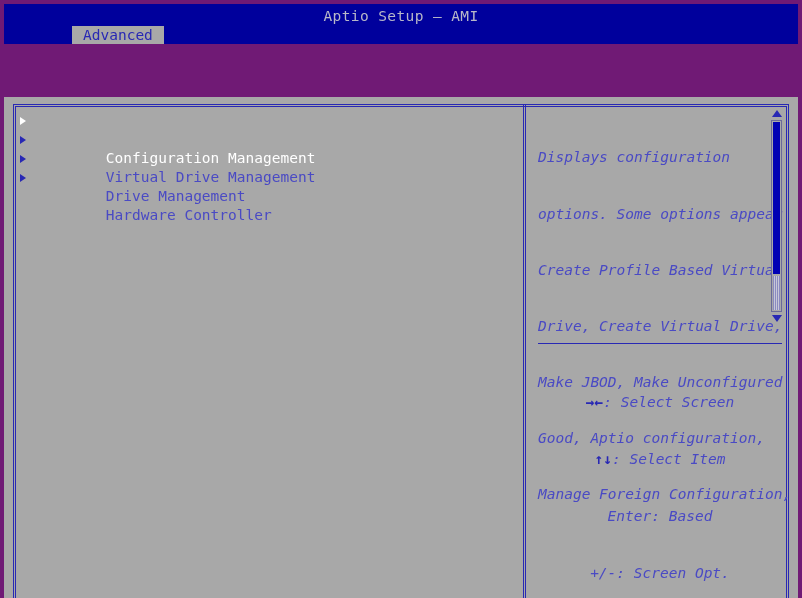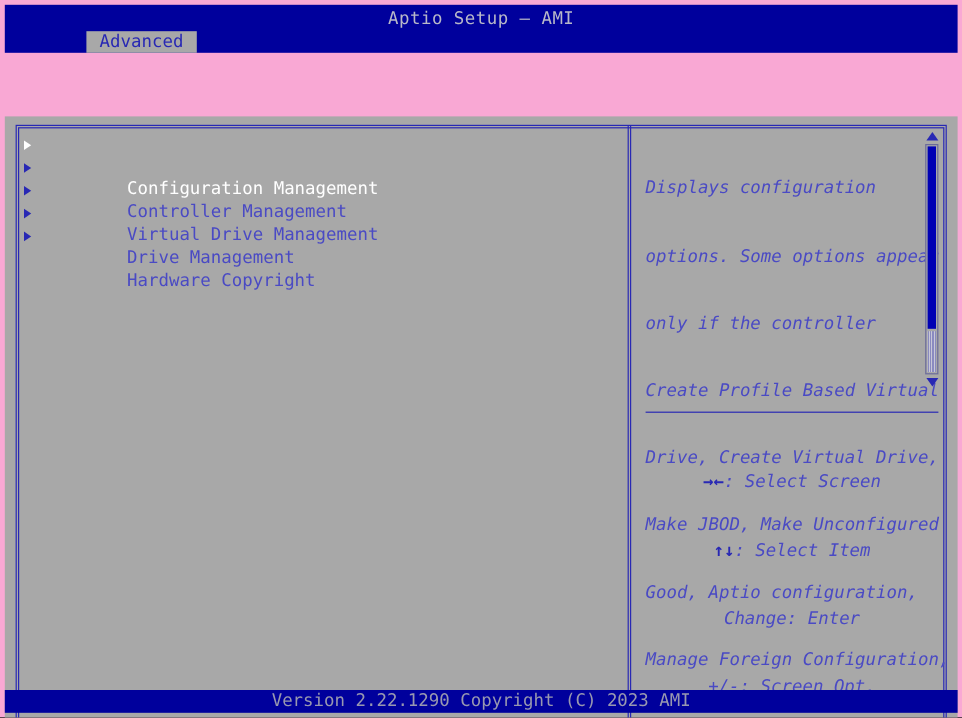--- a/index.html
+++ b/index.html
@@ -11,21 +11,21 @@
     width: 802px;
     height: 598px;
     overflow: hidden;
     font-family: "DejaVu Sans Mono", "Liberation Mono", monospace;
   }
 
   #screen {
     position: relative;
     width: 802px;
     height: 598px;
-    background: #f9a8d4;
+    background: #701a75;
     box-sizing: border-box;
   }
 
   
   .titlebar {
     position: absolute;
     left: 4px;
     top: 4px;
     width: 794px;
     height: 40px;
@@ -289,42 +289,37 @@
 
     <div class="vdivider"></div>
 
     <div class="menu">
       <div class="menu-item selected">
         <span class="menu-arrow"></span>
         <span>Configuration Management</span>
       </div>
       <div class="menu-item">
         <span class="menu-arrow"></span>
-        <span>Controller Management</span>
-      </div>
-      <div class="menu-item">
-        <span class="menu-arrow"></span>
         <span>Virtual Drive Management</span>
       </div>
       <div class="menu-item">
         <span class="menu-arrow"></span>
         <span>Drive Management</span>
       </div>
       <div class="menu-item">
         <span class="menu-arrow"></span>
-        <span>Hardware Copyright</span>
+        <span>Hardware Controller</span>
       </div>
     </div>
 
     <div class="helppanel">
 
       <div class="helptext">
         <div>Displays configuration</div>
         <div>options. Some options appear</div>
-        <div>only if the controller</div>
         <div>Create Profile Based Virtual</div>
         <div>Drive, Create Virtual Drive,</div>
         <div>Make JBOD, Make Unconfigured</div>
         <div>Good, Aptio configuration,</div>
         <div>Manage Foreign Configuration,</div>
         
         
       </div>
 
       <div class="scrollbar">
@@ -334,29 +329,26 @@
           <div class="sb-hatch"></div>
         </div>
         <div class="sb-arrow-down"></div>
       </div>
 
       <div class="hdivider"></div>
 
       <div class="legend">
         <div class="legend-row"><span class="legend-key">→←</span><span>: Select Screen</span></div>
         <div class="legend-row"><span class="legend-key">↑↓</span><span>: Select Item</span></div>
-        <div class="legend-row"><span>Change</span><span>: Enter</span></div>
+        <div class="legend-row"><span>Enter</span><span>: Based</span></div>
         <div class="legend-row"><span>+/-</span><span>: Screen Opt.</span></div>
         <div class="legend-row"><span>F1</span><span>: General Help</span></div>
         
         
         
         
       </div>
 
     </div>
   </div>
 
-  <div class="footer">
-    <div class="footer-text">Version 2.22.1290 Copyright (C) 2023 AMI</div>
-  </div>
 
 </div>
 
 </body></html>

